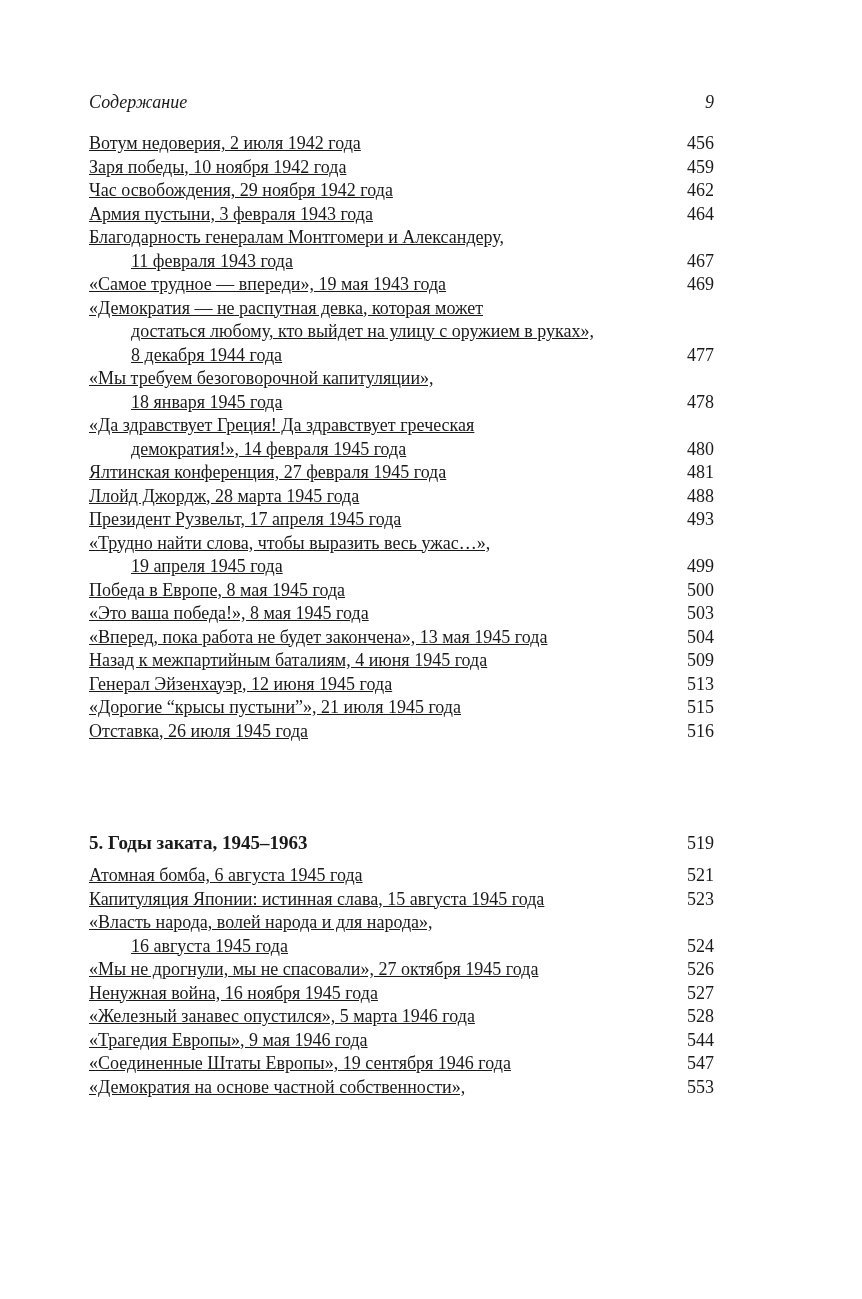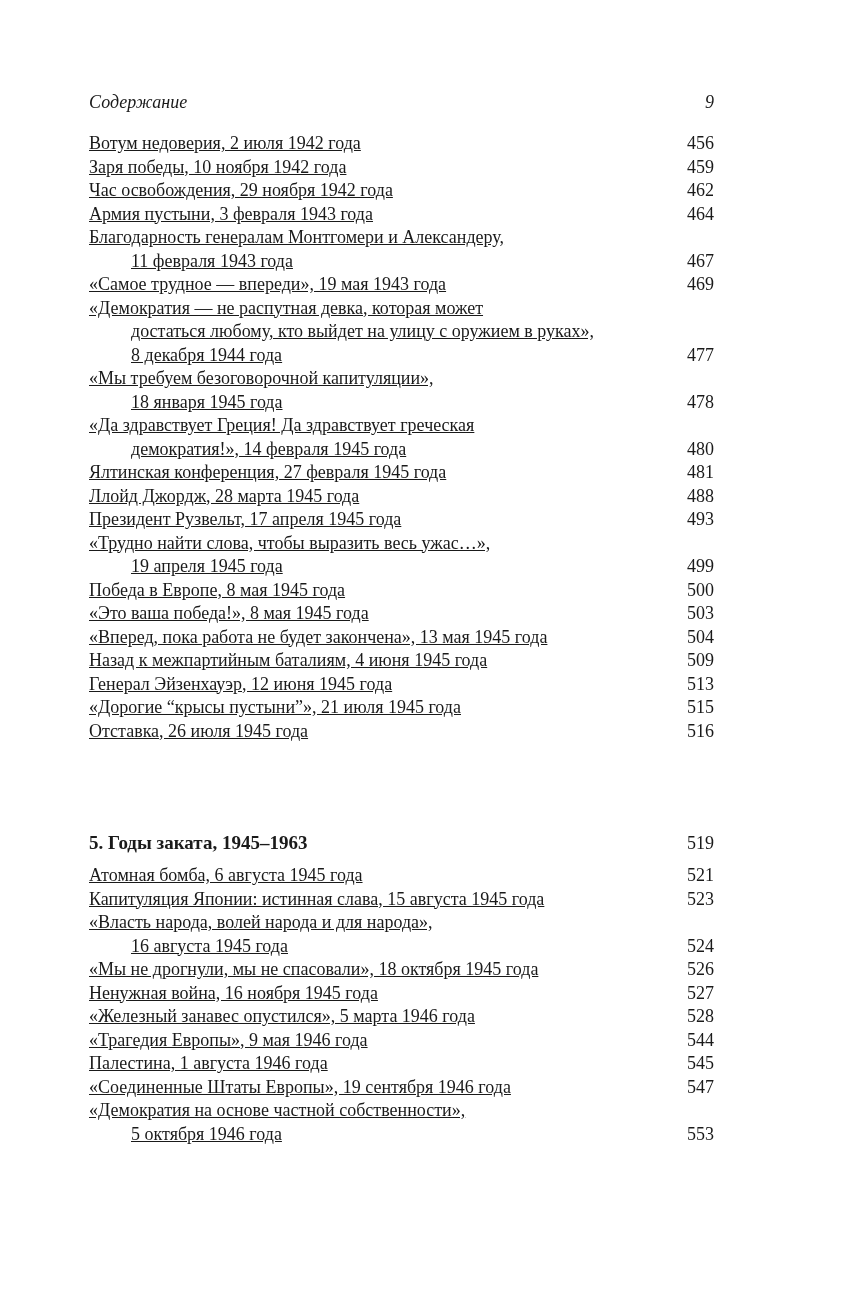--- a/index.html
+++ b/index.html
@@ -189,42 +189,37 @@
       <div class="entry">
         <span class="line">Капитуляция Японии: истинная слава, 15 августа 1945 года</span>
         <span class="page-num">523</span>
       </div>
       <div class="entry">
         <span class="line">«Власть народа, волей народа и для народа»,</span>
         <span class="line indent">16 августа 1945 года</span>
         <span class="page-num">524</span>
       </div>
       <div class="entry">
-        <span class="line">«Мы не дрогнули, мы не спасовали», 18 октября 1945 года</span>
+        <span class="line">«Мы не дрогнули, мы не спасовали», 27 октября 1945 года</span>
         <span class="page-num">526</span>
       </div>
       <div class="entry">
         <span class="line">Ненужная война, 16 ноября 1945 года</span>
         <span class="page-num">527</span>
       </div>
       <div class="entry">
         <span class="line">«Железный занавес опустился», 5 марта 1946 года</span>
         <span class="page-num">528</span>
       </div>
       <div class="entry">
         <span class="line">«Трагедия Европы», 9 мая 1946 года</span>
         <span class="page-num">544</span>
       </div>
       <div class="entry">
-        <span class="line">Палестина, 1 августа 1946 года</span>
-        <span class="page-num">545</span>
-      </div>
-      <div class="entry">
         <span class="line">«Соединенные Штаты Европы», 19 сентября 1946 года</span>
         <span class="page-num">547</span>
       </div>
       <div class="entry">
         <span class="line">«Демократия на основе частной собственности»,</span>
-        <span class="line indent">5 октября 1946 года</span>
         <span class="page-num">553</span>
       </div>
     </div>
 </div>
 
 </body></html>

